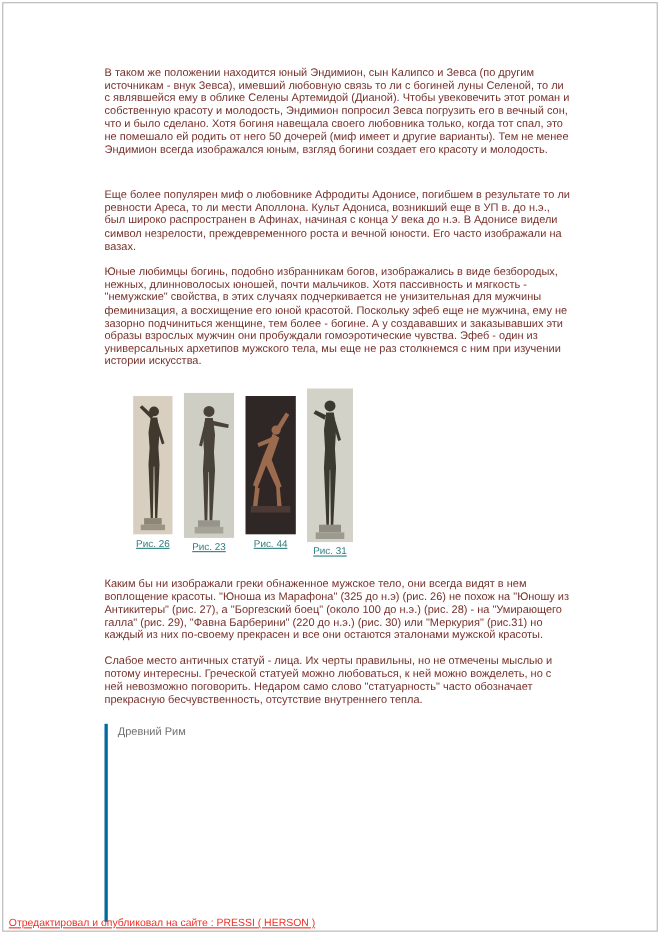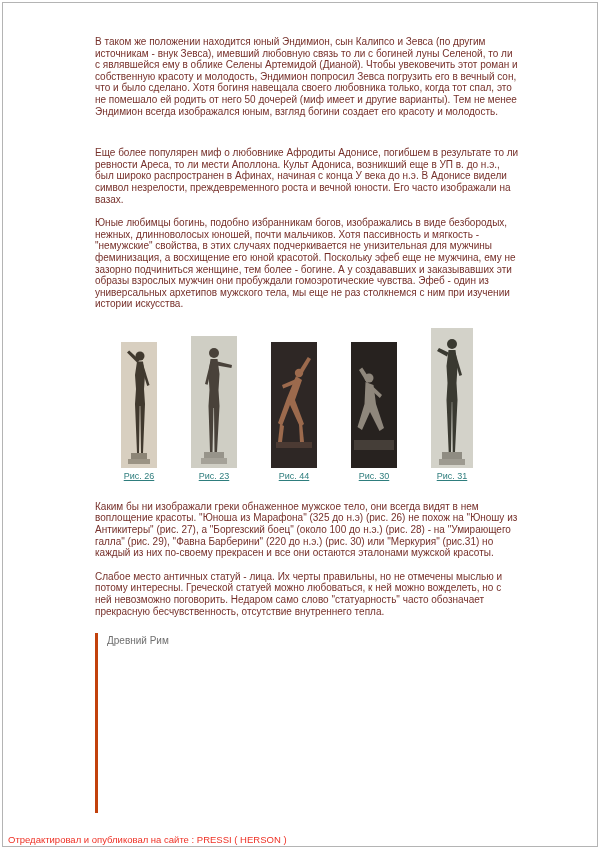--- a/index.html
+++ b/index.html
@@ -6,42 +6,42 @@
   html,body { width:600px; height:849px; background:#ffffff; }
   body {
     font-family:"Liberation Sans","DejaVu Sans",sans-serif;
     position:relative; overflow:hidden;
   }
   .page-border {
     position:absolute; left:2px; top:2px; right:2px; bottom:2px;
     border:1px solid #b4b4b4; pointer-events:none;
   }
   .content {
-    position:absolute; left:95px; top:36px; width:424px;
+    position:absolute; left:95px; top:61px; width:424px;
     color:#76302a; font-size:10px; line-height:11.6px;
   }
   .content p { margin-bottom:12px; }
   .content p.after-gap { margin-bottom:30px; }
   .figures-row {
-    display:flex; align-items:flex-end; gap:34px;
+    display:flex; align-items:center; gap:10px;
     margin:18px 0 20px 26px;
   }
   .figure { display:flex; flex-direction:column; align-items:center; }
   .fig-img { display:block; line-height:0; }
   .fig-img svg { display:block; }
   .fig-caption { margin-top:3px; font-size:9px; line-height:10px; }
   .fig-caption a { color:#2e7d7d; text-decoration:underline; cursor:pointer; }
   .section {
-    margin-top:16px; border-left:3px solid #c2410c;
+    margin-top:16px; border-left:3px solid #0369a1;
     padding:2px 0 0 9px; height:180px;
     color:#6f6f6f; font-size:10px;
   }
   .footer {
     position:absolute; left:8px; bottom:4px;
-    color:#ee3125; font-size:9.5px; 
+    color:#ee3125; font-size:9.5px; text-decoration:underline;
     cursor:pointer;
     margin-top:48px;
   }
 </style>
 </head>
 <body>
 
 <div class="page-border"></div>
 
 <div class="content">
@@ -104,37 +104,20 @@
             <path d="M9 82 L7 100 L11 100 L13 84 Z"></path>
           </g>
         </svg>
       </div>
       <div class="fig-caption">
         <a>Рис. 44</a>
       </div>
     </div>
 
 
-    <div class="figure">
-      <div class="fig-img">
-        <svg width="46" height="126" viewBox="0 0 46 126">
-          <rect width="46" height="126" fill="#27221f"></rect>
-          <rect x="3" y="98" width="40" height="10" fill="#453e38"></rect>
-          <g fill="#8f877c">
-            <circle cx="18" cy="36" r="4.5"></circle>
-            <path d="M14.5 40 L22.5 43 L25 62 L33 86 L28.5 89 L19 70 L11 88 L6.5 85 L13.5 62 Z"></path>
-            <path d="M16 41 L8 28 L11.2 25.6 L19.8 38.6 Z"></path>
-            <path d="M22.5 45 L31 53 L28.8 56 L20.6 48.6 Z"></path>
-          </g>
-        </svg>
-      </div>
-      <div class="fig-caption">
-        <a>Рис. 30</a>
-      </div>
-    </div>
 
     <div class="figure">
       <div class="fig-img">
         <svg width="42" height="140" viewBox="0 0 42 140">
           <rect width="42" height="140" fill="#d3d2c9"></rect>
           <rect x="11" y="124" width="20" height="7" fill="#8f8c82"></rect>
           <rect x="8" y="131" width="26" height="6" fill="#9d9a90"></rect>
           <g fill="#3a3a31">
             <circle cx="21" cy="16" r="5"></circle>
             <path d="M17.5 22 L24.5 22 L26.5 38 L25.5 55 L26.5 72 L24 124 L21.7 124 L21.2 74 L20.8 74 L20 124 L17.7 124 L15.5 72 L16.5 55 L15.5 38 Z"></path>

